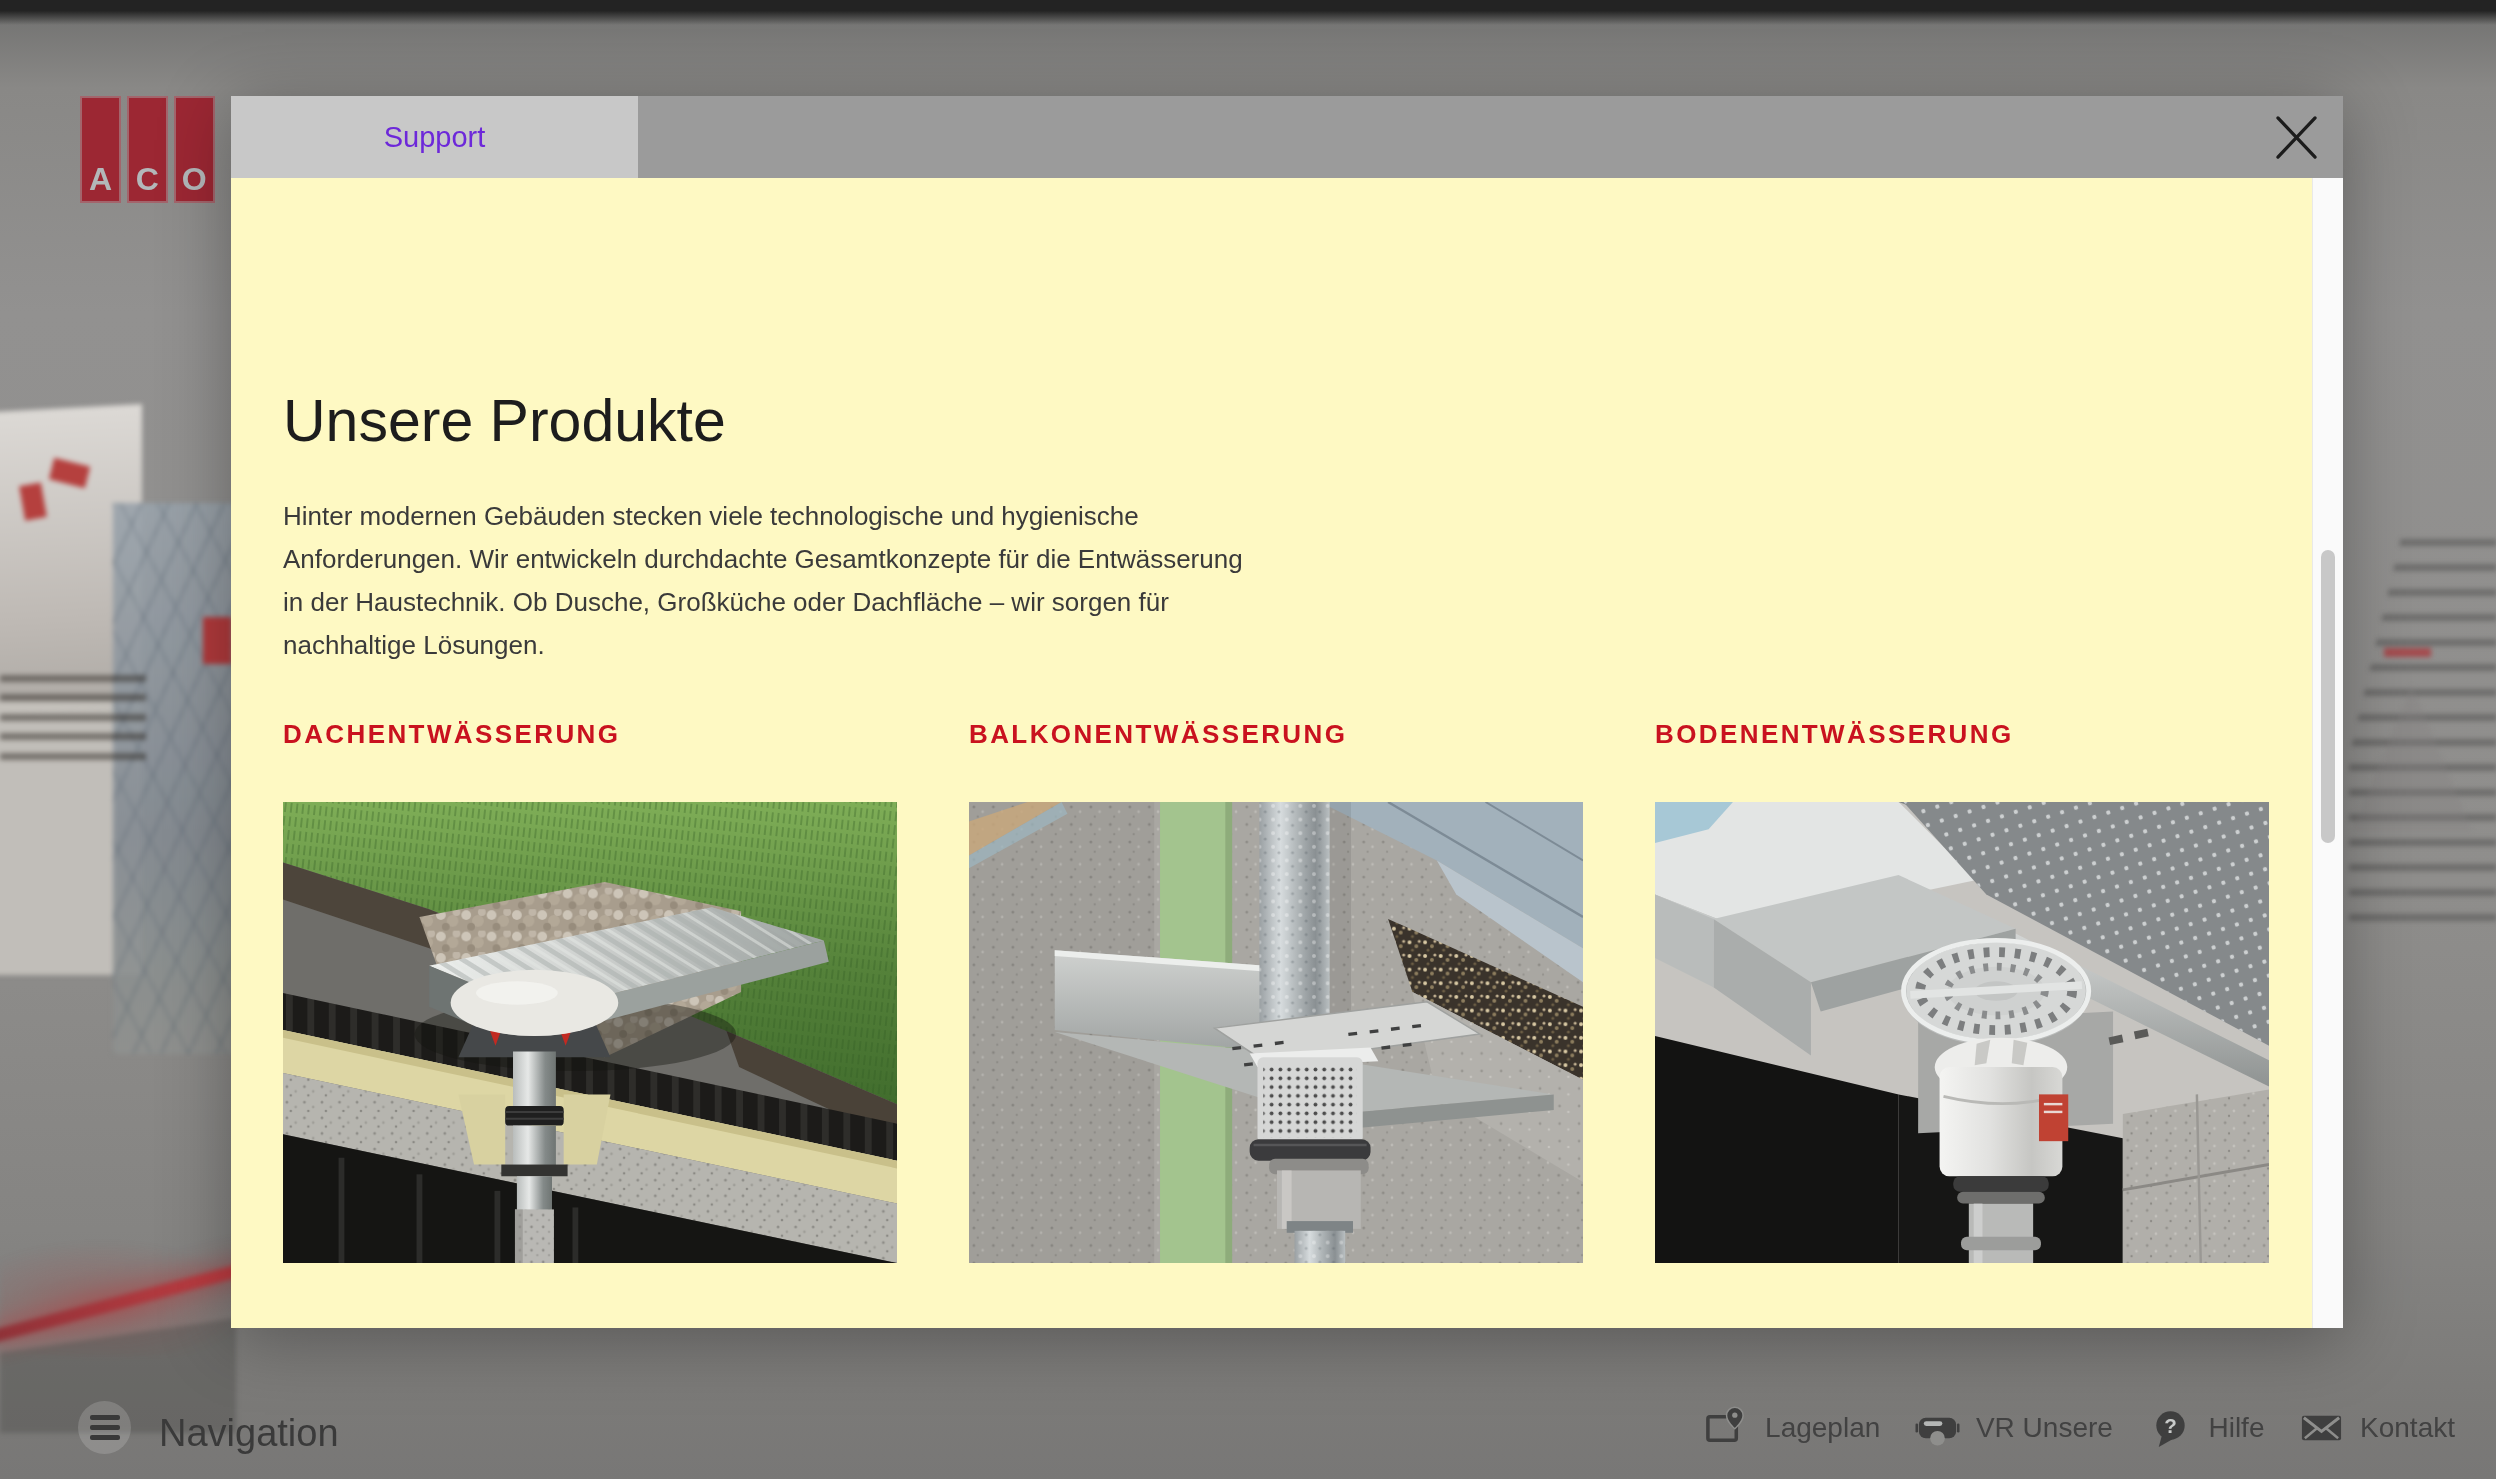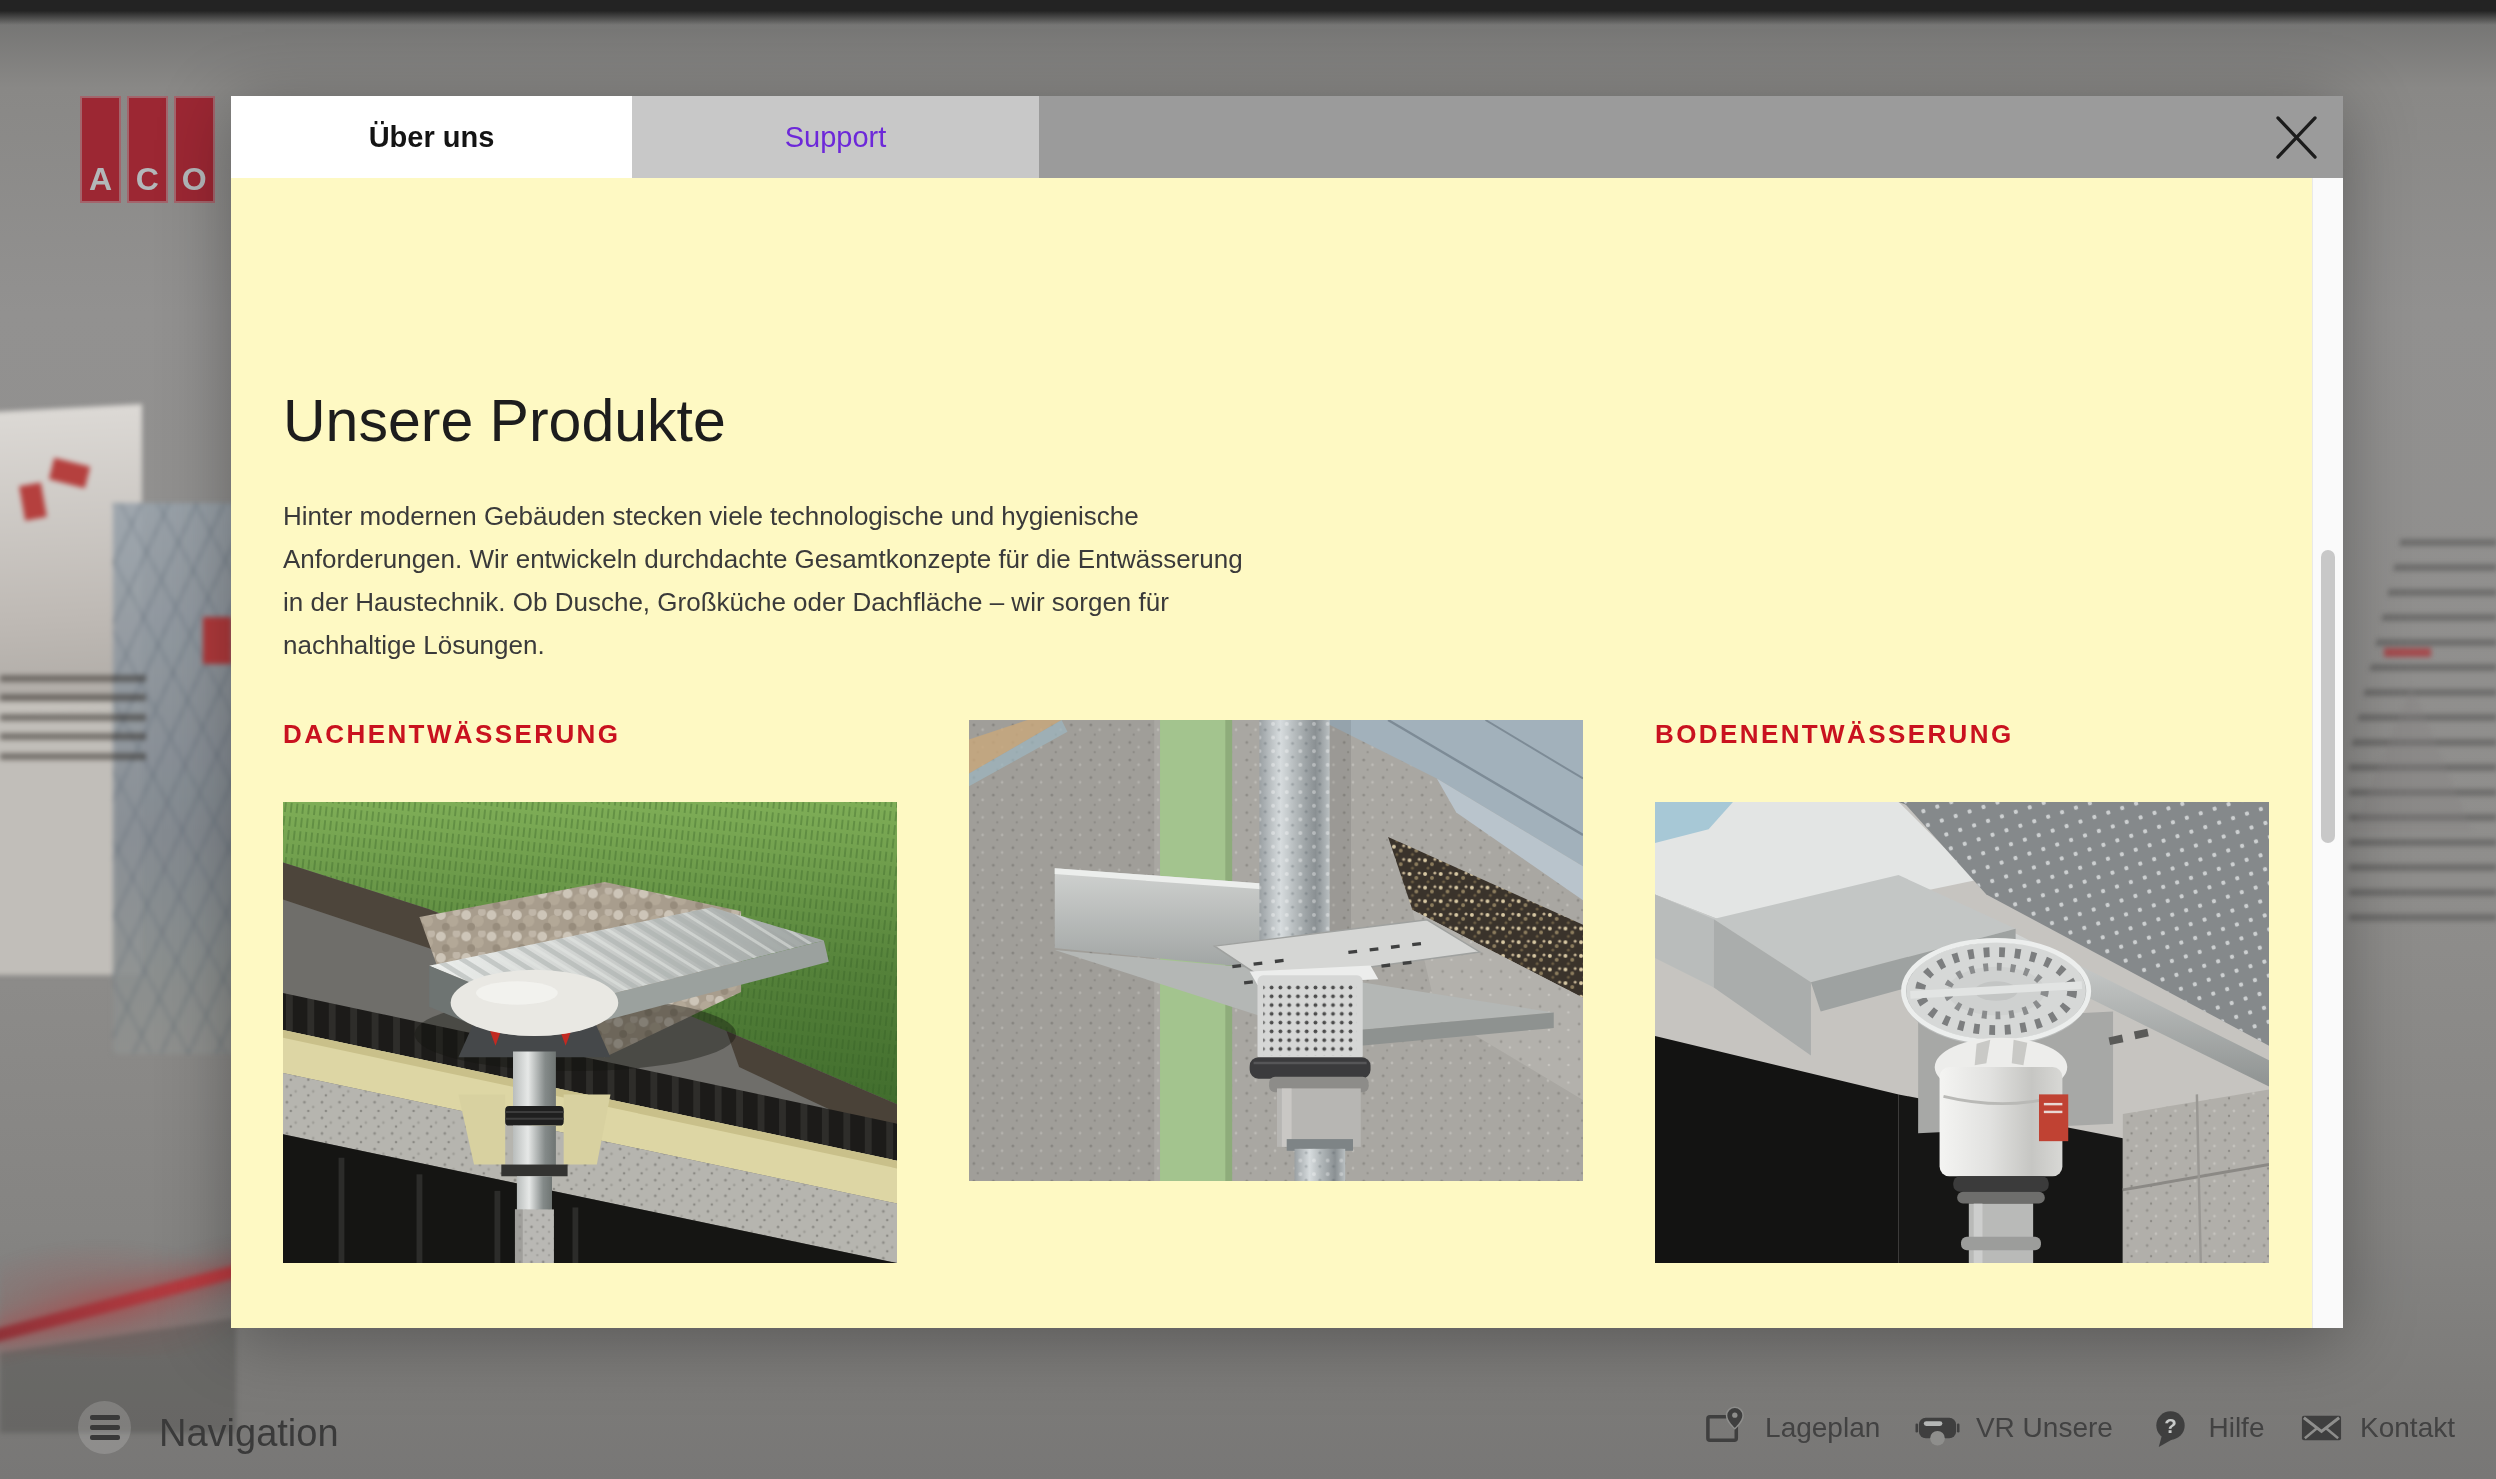--- a/index.html
+++ b/index.html
@@ -151,21 +151,20 @@
         <polyline points="5,13 23,27 41,13" fill="none" stroke="#8e8e8c" stroke-width="3"></polyline>
         <line x1="6" y1="34" x2="18" y2="24" stroke="#8e8e8c" stroke-width="2.5"></line>
         <line x1="40" y1="34" x2="28" y2="24" stroke="#8e8e8c" stroke-width="2.5"></line>
       </svg>
       <span class="label">Kontakt</span>
     </div>
   </div>
 
   <div class="modal">
     <div class="tabbar">
-      <div class="tab active">Über uns</div>
       <div class="tab inactive">Support</div>
       <div class="tab-spacer"></div>
       <button class="close-btn">
         <svg width="45" height="47" viewBox="0 0 46 48">
           <line x1="4" y1="4" x2="42" y2="44" stroke="#1c1c1c" stroke-width="3.4" stroke-linecap="round"></line>
           <line x1="42" y1="4" x2="4" y2="44" stroke="#1c1c1c" stroke-width="3.4" stroke-linecap="round"></line>
         </svg>
       </button>
     </div>
 
@@ -265,20 +264,21 @@
               <rect x="236" y="332" width="44" height="42" fill="url(#d1pipe)"></rect>
               <rect x="224" y="372" width="68" height="12" fill="#333331"></rect>
               <rect x="240" y="384" width="36" height="36" fill="url(#d1pipe)"></rect>
               <rect x="238" y="418" width="40" height="55" fill="url(#d1gspeck)"></rect>
               <rect x="238" y="418" width="8" height="55" fill="#8f8e8a" opacity=".6"></rect>
             </svg>
           </div>
         </div>
 
         <div class="cat">
+          <span class="cat-label">BALKONENTWÄSSERUNG</span>
           <div class="img-wrap">
             <svg viewBox="0 0 630 473">
               <defs>
                 <pattern id="d2conc" width="20" height="18" patternUnits="userSpaceOnUse">
                   <rect width="20" height="18" fill="#a9a7a2"></rect>
                   <circle cx="5" cy="5" r="1.5" fill="#8f8d88"></circle>
                     <circle cx="14" cy="10" r="1.4" fill="#bdbbb6"></circle>
                     <circle cx="9" cy="15" r="1.2" fill="#96948f"></circle>
                 </pattern>
                 <pattern id="d2conc2" width="20" height="18" patternUnits="userSpaceOnUse">

